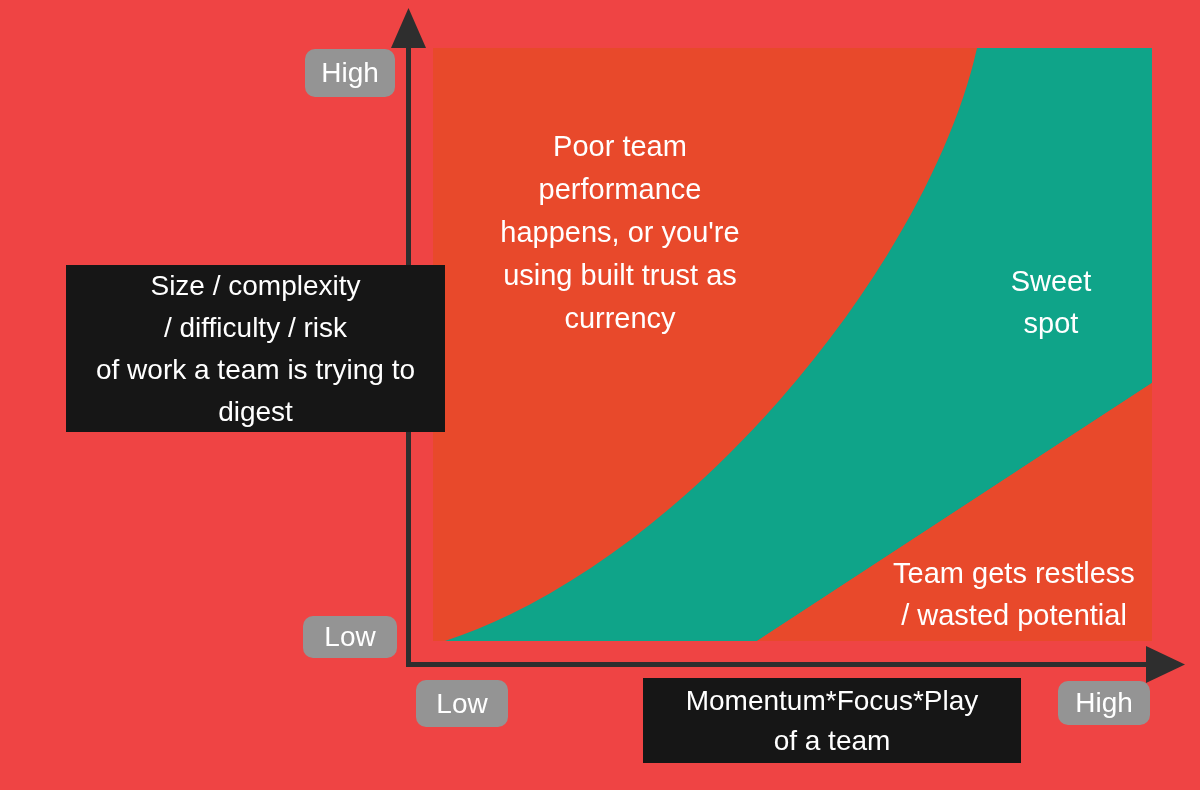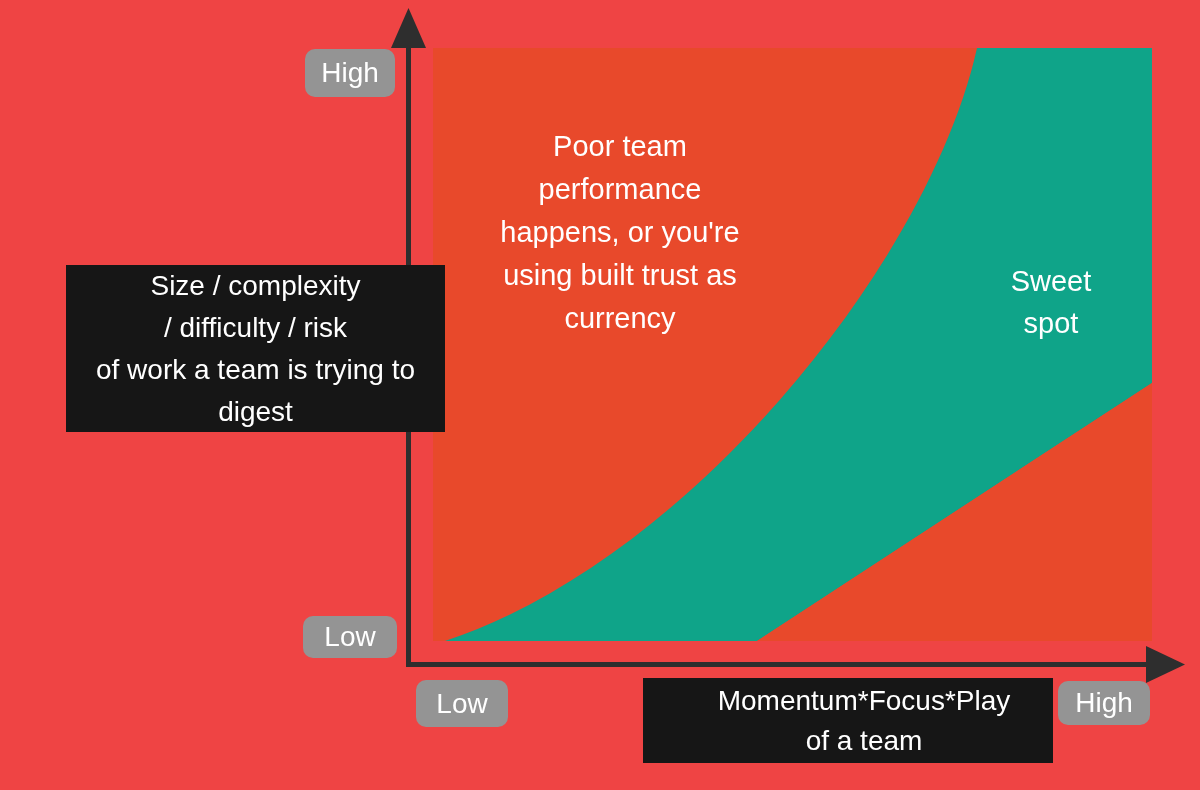--- a/index.html
+++ b/index.html
@@ -23,21 +23,21 @@
     font-size:29px; white-space:pre-line;
   }
   .label-poor     { left:460px; top:116px; width:320px; line-height:43px;margin-top:9px; }
   .label-sweet    { left:988px; top:260px; width:126px; line-height:42px; }
   .label-restless { left:880px; top:552px; width:268px; line-height:42px; }
   .y-high { left:305px; top:49px;  width:90px; height:48px; }
   .y-low  { left:303px; top:616px; width:94px; height:42px; }
   .x-low  { left:416px; top:680px; width:92px; height:47px; }
   .x-high { left:1058px; top:681px; width:92px; height:44px; }
   .y-title { left:18px;  top:265px; width:379px; height:167px; }
-  .x-title { left:595px; top:678px; width:378px; height:85px; line-height:40px;padding-left:32px; }
+  .x-title { left:595px; top:678px; width:378px; height:85px; line-height:40px; }
 </style>
 </head>
 <body>
 
 <div class="stage">
 
   <svg class="chart-svg" width="1200" height="790" viewBox="0 0 1200 790">
 
     <rect x="433" y="48" width="719" height="593" fill="#E8492B"></rect>
 
@@ -64,14 +64,16 @@
   <div class="blackbox x-title">Momentum*Focus*Play
 of a team</div>
 
   <div class="region-label label-poor">Poor team
 performance
 happens, or you're
 using built trust as
 currency</div>
   <div class="region-label label-sweet">Sweet
 spot</div>
+  <div class="region-label label-restless">Team gets restless
+/ wasted potential</div>
 
 </div>
 
 </body></html>

